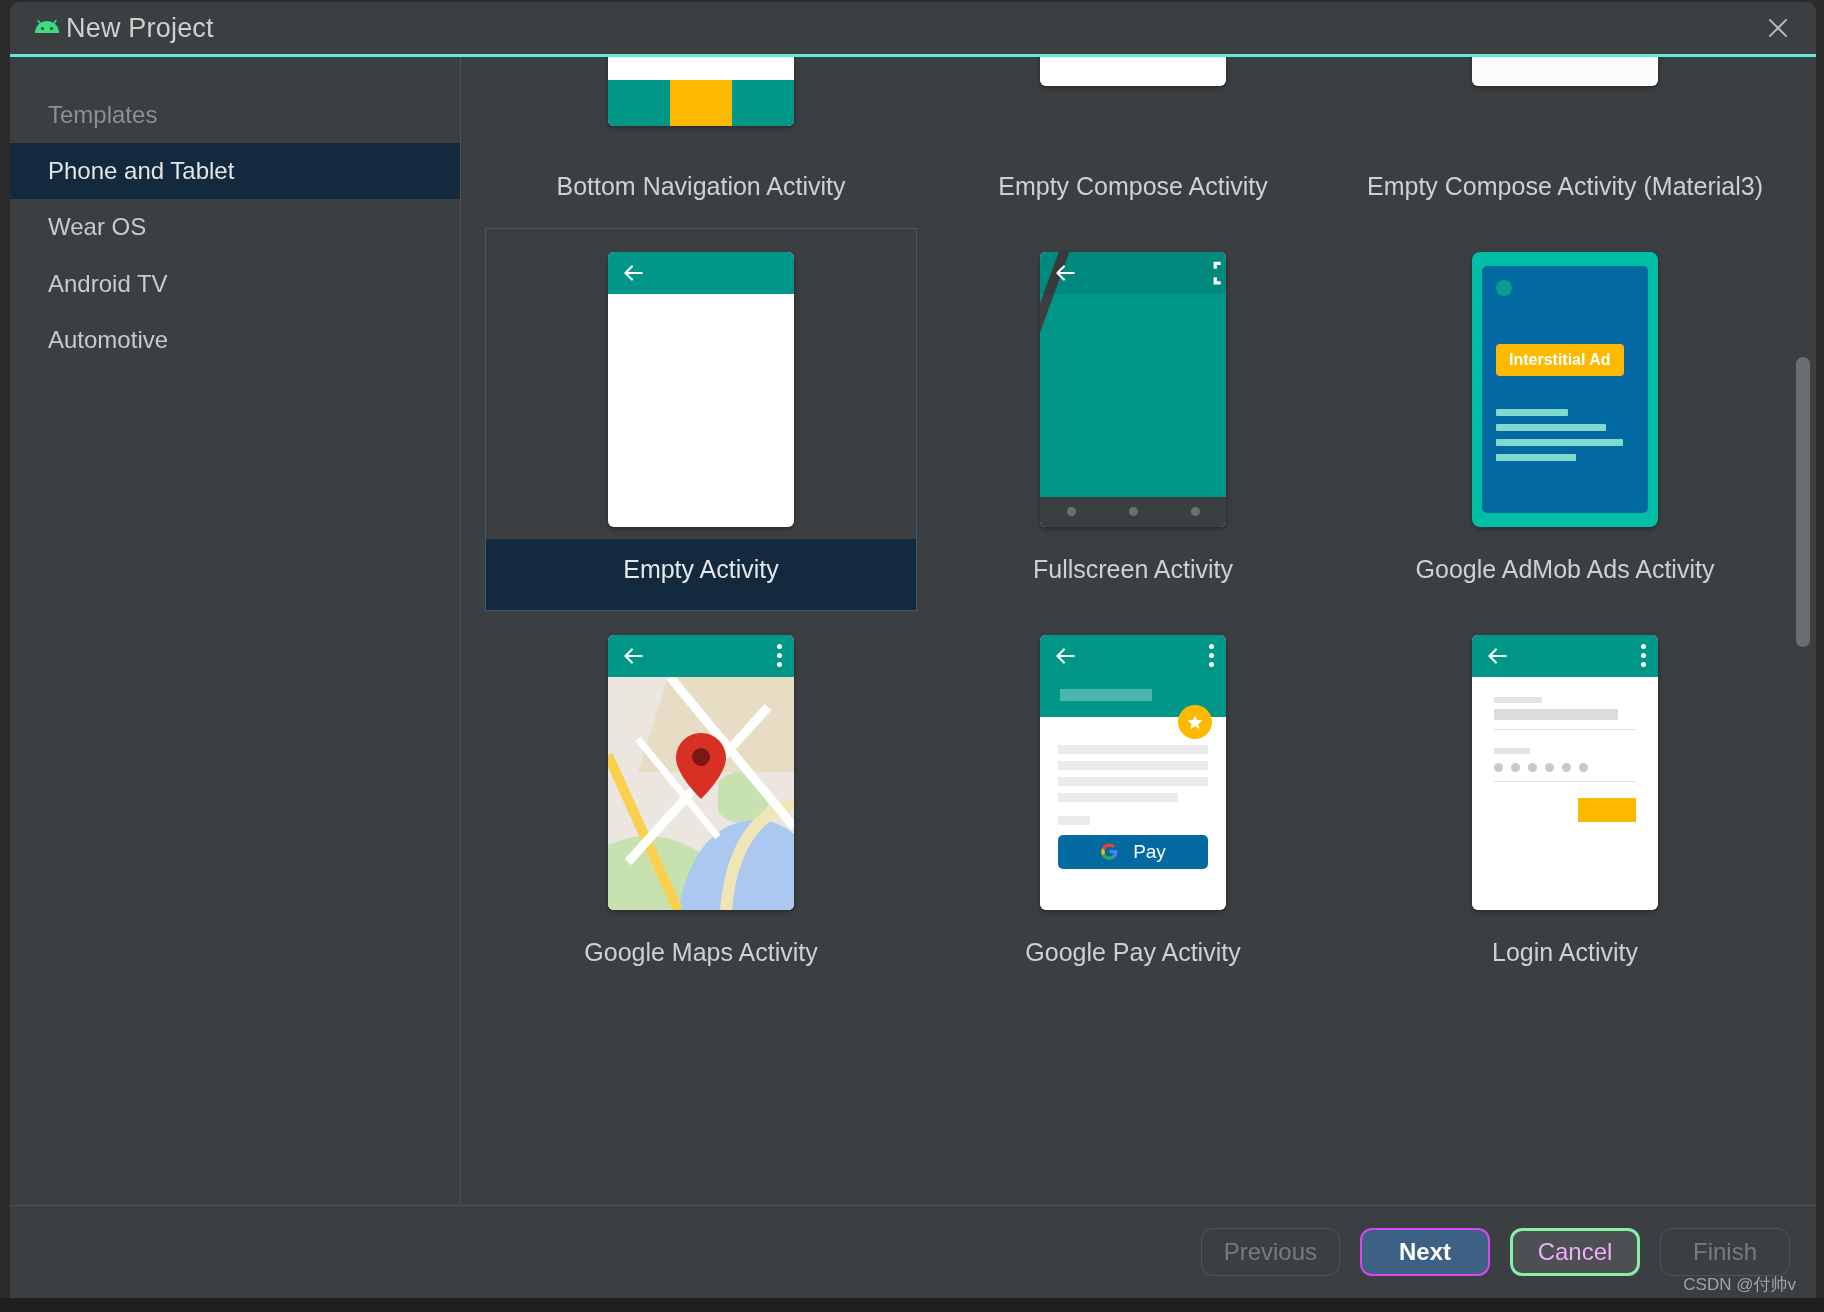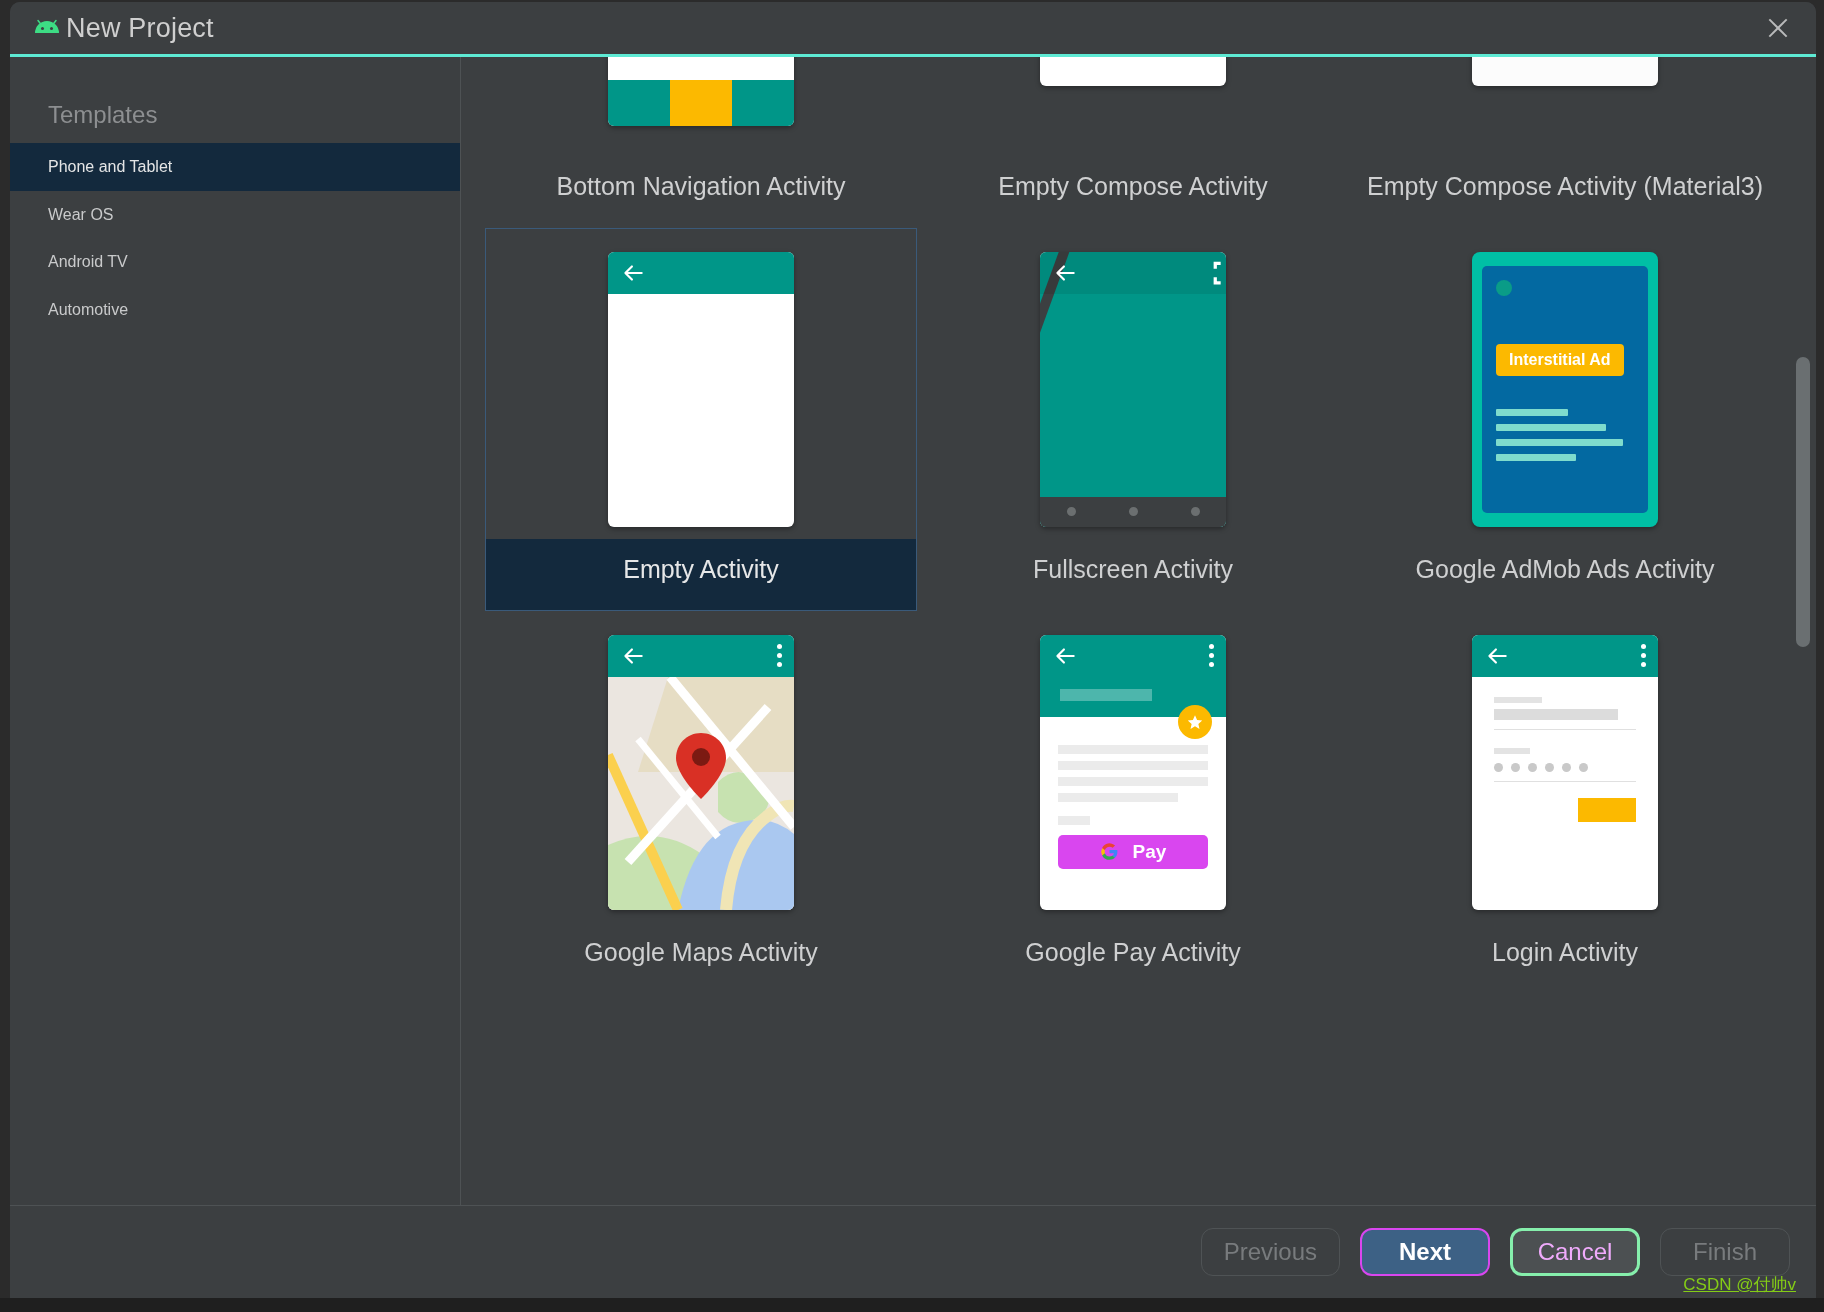--- a/index.html
+++ b/index.html
@@ -55,21 +55,21 @@
     border-right: 1px solid #4e5254;
     padding-top: 30px;
   }
   .side-header {
     color: #8d8f91;
     font-size: 24px;
     padding: 14px 0 14px 38px;
   }
   .side-item {
     color: #c9cacb;
-    font-size: 16px;
+    font-size: 24px;
     padding: 15px 0 15px 38px;
     line-height: 1.1;
   }
   .side-item.selected { background: #13293d; color: #e4e5e6; }
   
   .content {
     flex: 1 1 auto; position: relative;
     background: #3c3f41;
     overflow: hidden;
   }
@@ -153,21 +153,21 @@
     padding:7px 13px; border-radius:4px;
   }
   .ad-line { background:#7fdccd; height:7px; border-radius:1px; margin-top:8px;}
   
   .map-area { position:absolute; top:42px; left:0; right:0; bottom:0; overflow:hidden; }
   
   .gp-head { height:82px; background:#009688; position:relative;}
   .gp-bar { position:absolute; left:20px; bottom:16px; width:92px; height:12px; background:#4db6ac;}
   .gp-fab { position:absolute; right:14px; top:70px; width:34px;height:34px;border-radius:50%;background:#fcb900; display:flex;align-items:center;justify-content:center;}
   .gp-line { height:9px; background:#ebebeb; margin:0 18px 7px 18px;}
-  .gp-btn { margin: 10px 18px 0 18px; height:34px; background:#d946ef; border-radius:5px; display:flex;align-items:center;justify-content:center; gap:14px;font-weight:bold;}
+  .gp-btn { margin: 10px 18px 0 18px; height:34px; background:#0369a1; border-radius:5px; display:flex;align-items:center;justify-content:center; gap:14px;}
   .gp-btn span { color:#fff; font-size:19px; }
   
   .lg-lbl { height:6px; background:#e3e3e3; margin:0 22px;}
   .lg-fill { height:11px; background:#dcdcdc; margin:6px 22px 0 22px;}
   .lg-rule { height:1px; background:#e0e0e0; margin:9px 22px 0 22px;}
   .lg-dots { display:flex; gap:8px; margin:9px 22px 0 22px; }
   .lg-dots i { width:9px;height:9px;border-radius:50%;background:#c9c9c9;display:block;}
   .lg-btn { width:58px;height:24px;background:#fcb900;margin:16px 22px 0 auto;}
   
   .scrollbar {
@@ -190,21 +190,21 @@
     display:flex; align-items:center; justify-content:center;
     font-size: 24px;
     box-sizing:border-box;
     padding: 0 22px;
   }
   .btn.normal { background:#4c5052; border:3px solid #86efac; color:#f0abfc; }
   .btn.disabled { background:transparent; border:1px solid #4f5355; color:#787b7d; }
   .btn.primary { background:#3d6185; border:2px solid #d946ef; color:#ffffff; font-weight:bold;}
   .watermark {
     position:absolute; right: 20px; bottom: 2px;
-    color:#84cc16; font-size: 17px; text-decoration: underline;
+    color:#a3a3a3; font-size: 17px;
   }
   .taskbar {
     position:absolute; left:0; bottom:0; width:100%; height:14px; background:#1f1f1f;
   }
 </style>
 </head>
 <body>
 
 <div class="dialog">
 

